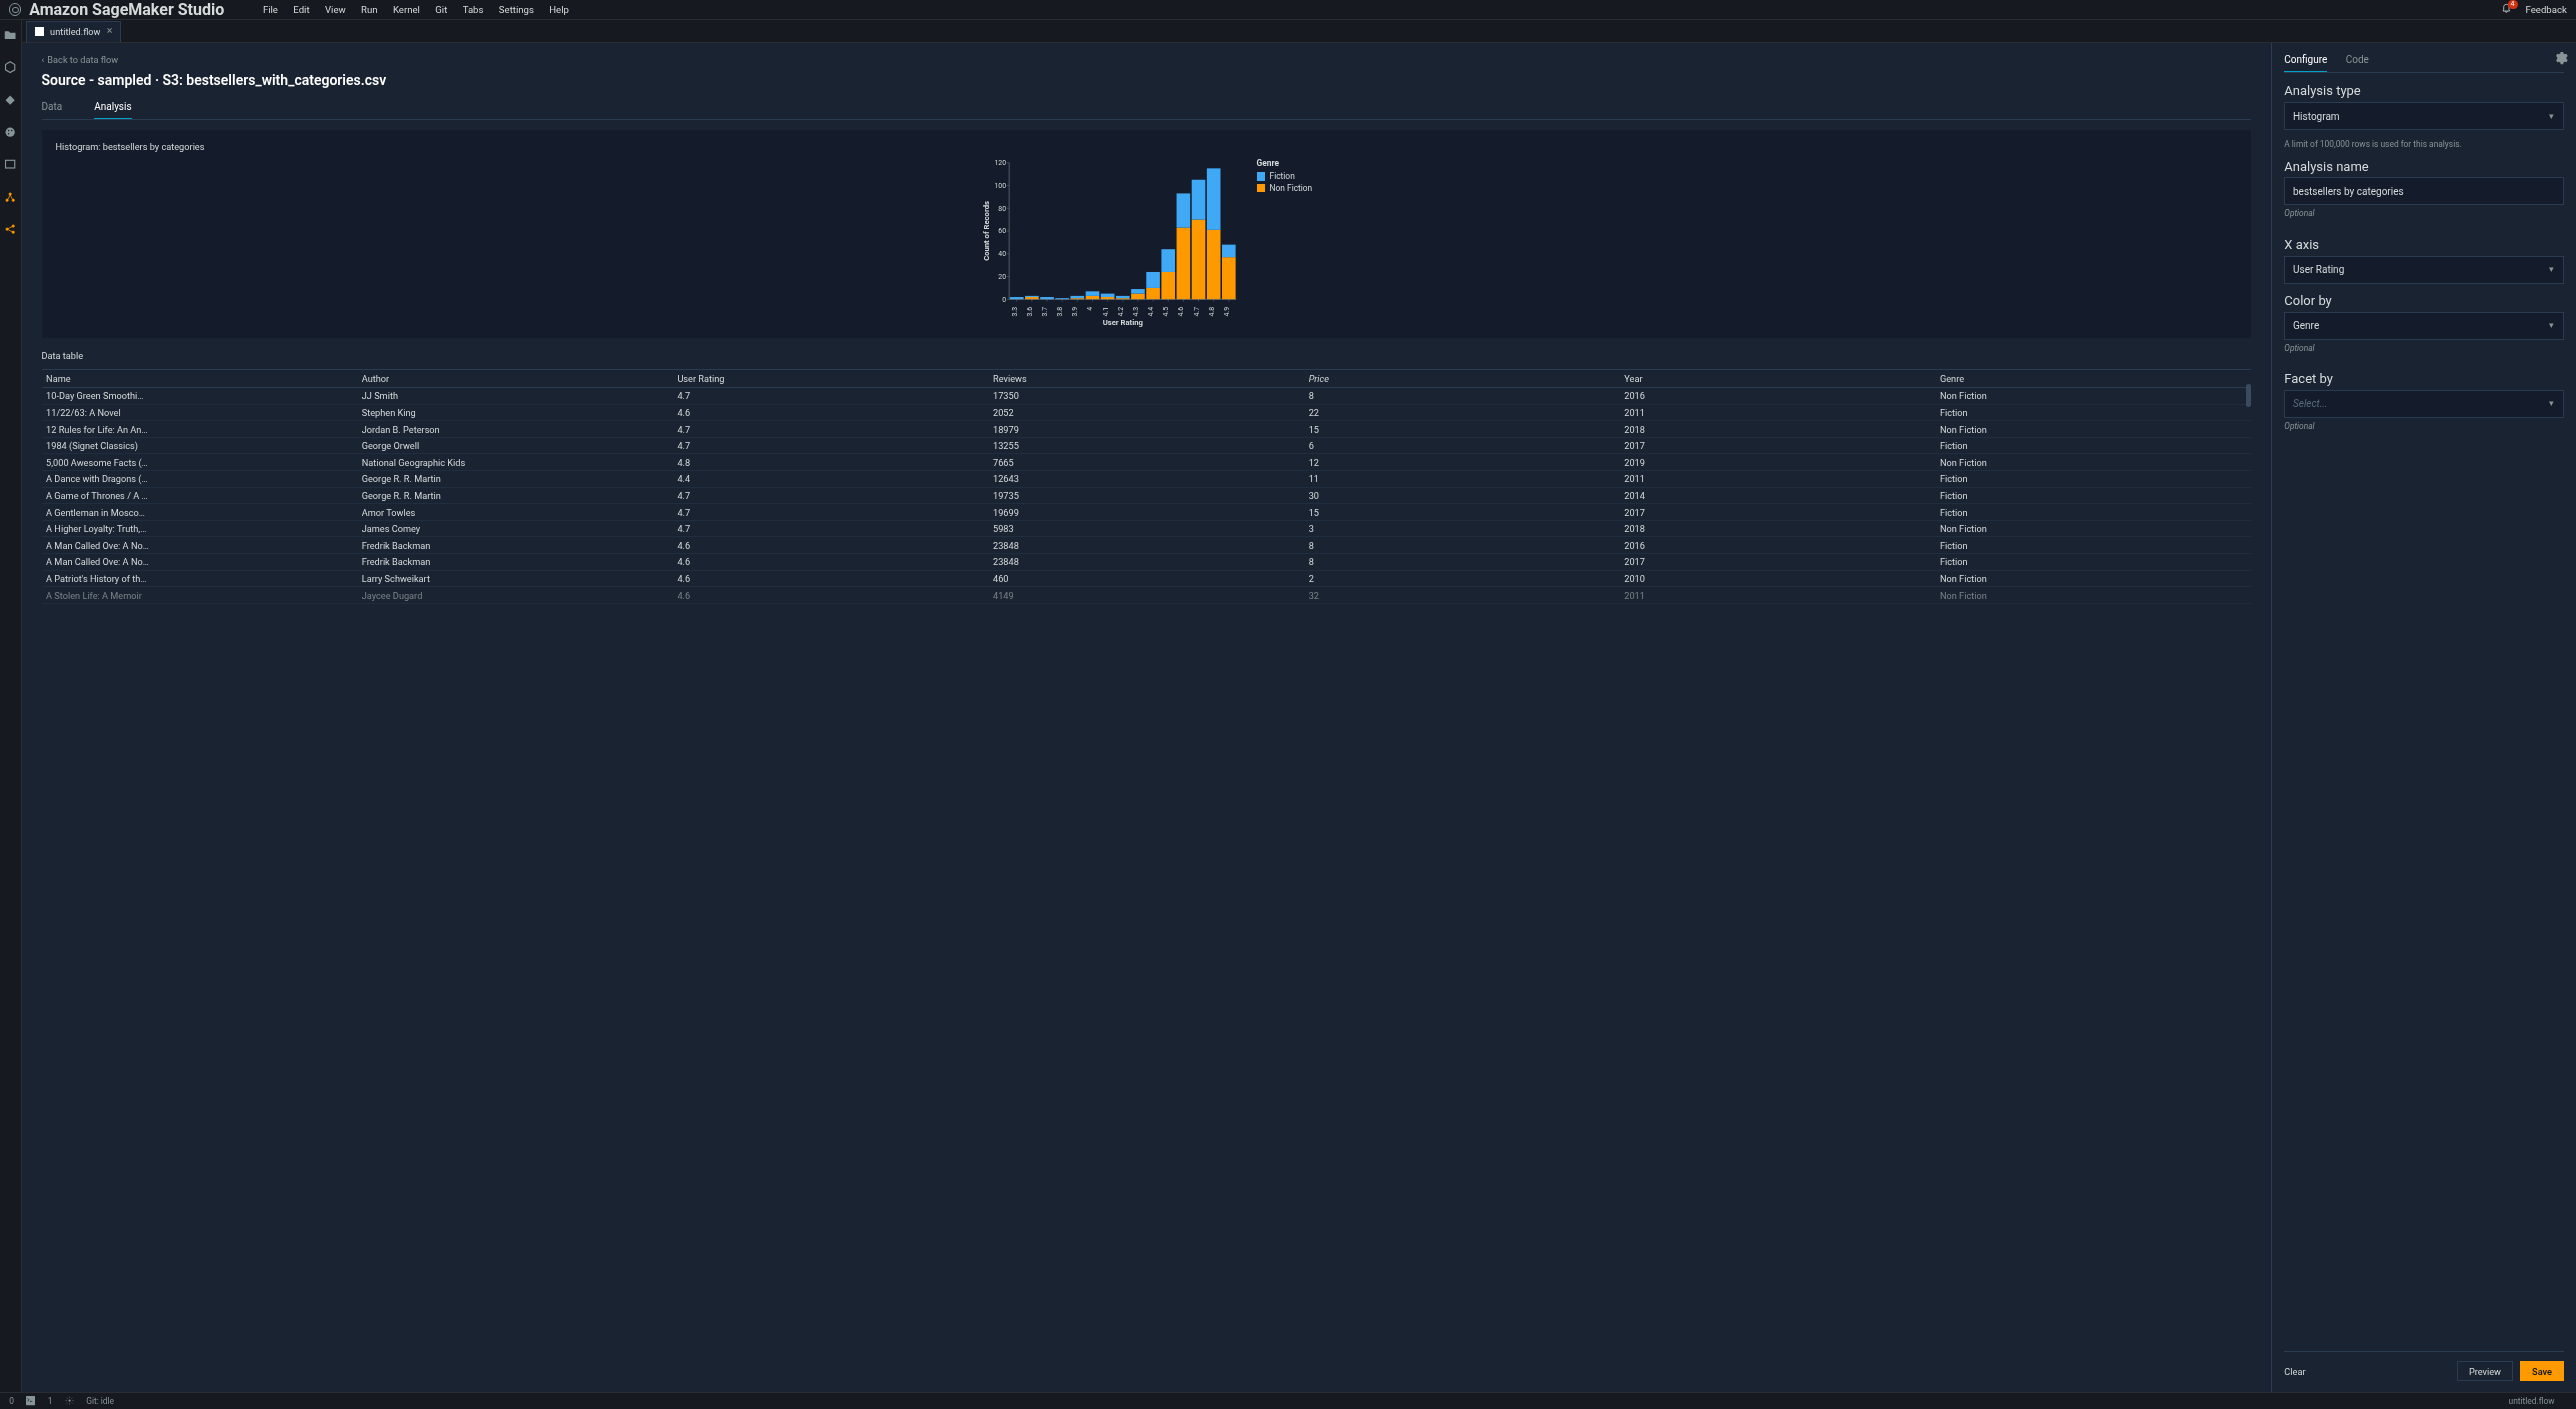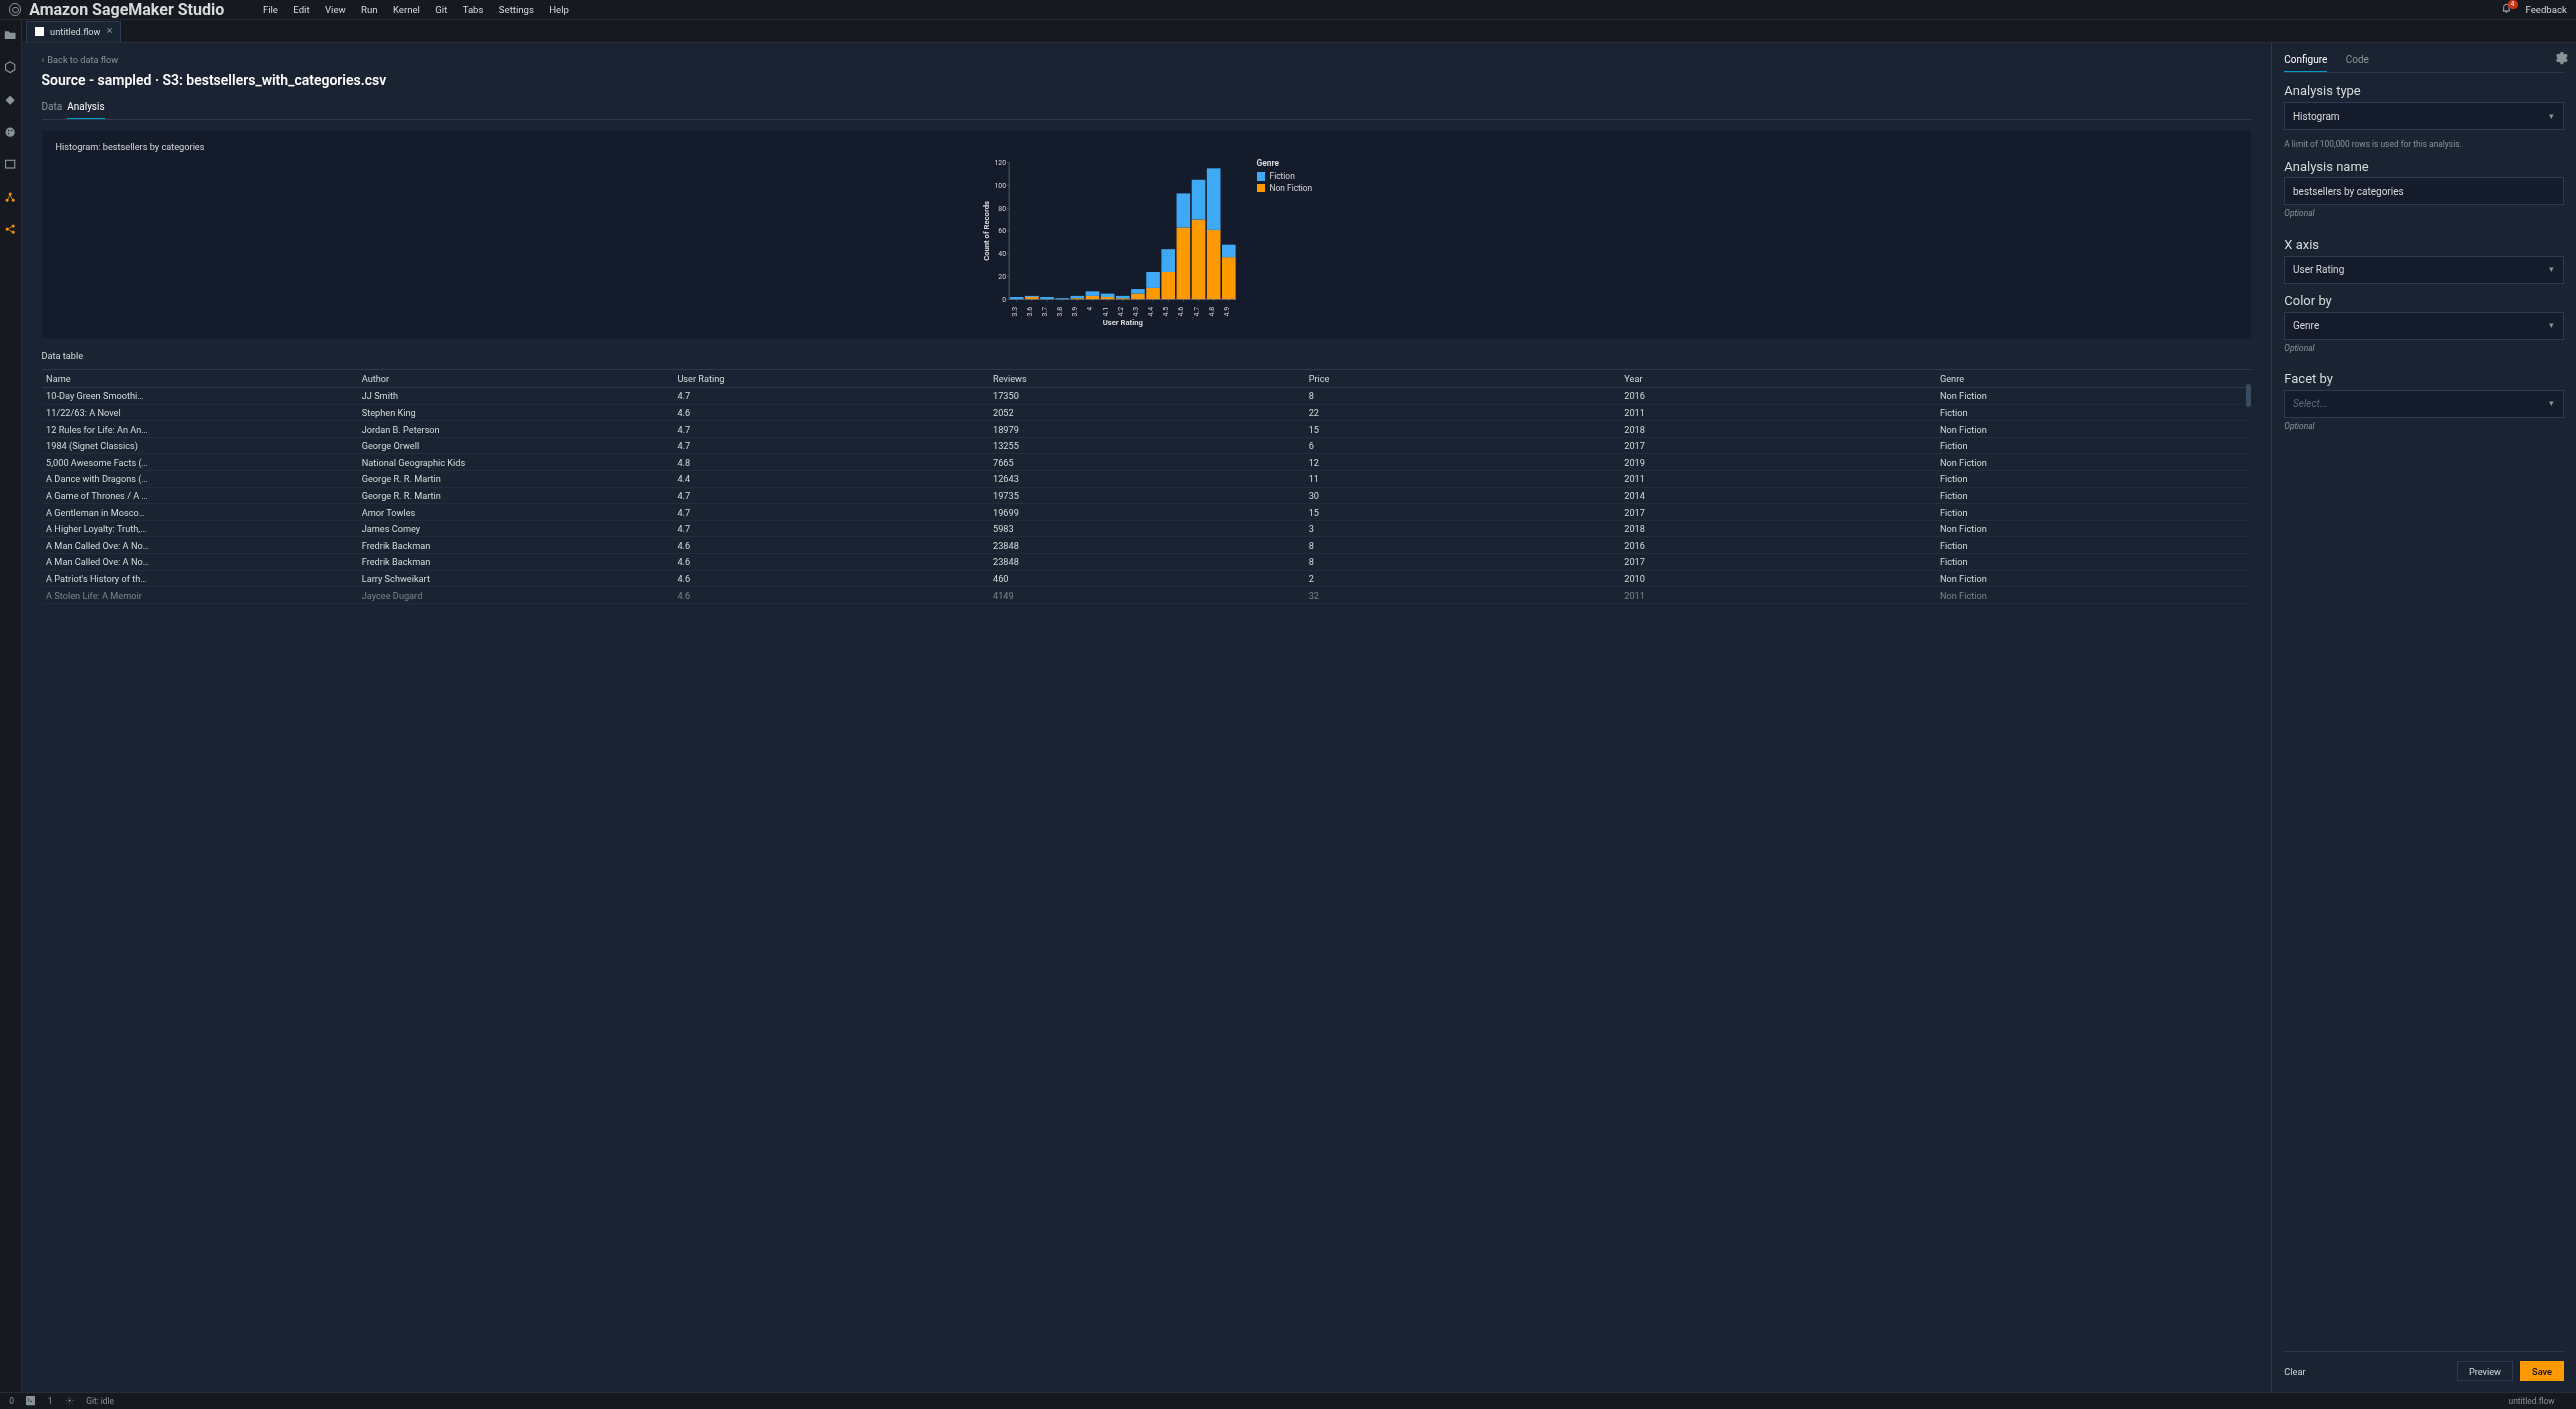--- a/index.html
+++ b/index.html
@@ -32,21 +32,21 @@
 .tab .close { cursor:pointer; color:#879596; font-size:10.7px; line-height:1;}
 
 
 .content { flex:1; display:flex; background:#1a2332; overflow:hidden; position:relative;}
 .gear-float { position:absolute; top:7.7px; right:7.7px; cursor:pointer; color:#879596; z-index:5;}
 .main { flex:1; padding:10.7px 20px 0 20px; overflow:hidden; display:flex; flex-direction:column; }
 .sidebar { width:305px; border-left:0.8px solid #2a3b52; display:flex; flex-direction:column; padding:10.7px 12.3px; background:#1a2332;}
 
 .back-link { color:#879596; font-size:9.2px; cursor:pointer; display:flex; align-items:center; gap:3.1px; margin-bottom:7.7px;}
 .page-title { font-size:14px; font-weight:600; color:#fff; margin-bottom:12.3px;}
-.tabs2 { display:flex; gap:5px; border-bottom:0.8px solid #2a3b52; margin-bottom:10.7px;}
+.tabs2 { display:flex; gap:32px; border-bottom:0.8px solid #2a3b52; margin-bottom:10.7px;}
 .tabs2 .t { padding-bottom:6.1px; cursor:pointer; color:#879596; font-size:10px;}
 .tabs2 .t.active { color:#fff; border-bottom:1.5px solid #00a1c9; }
 
 .chart-card { background:#141c2b; padding:10.7px 14px; margin-bottom:12.3px; flex-shrink:0;}
 .chart-title { font-size:9.2px; color:#d5dbdb; margin-bottom:6.1px;}
 .chart-area { display:flex; gap:15.3px; justify-content:center;}
 .plot { position:relative; width:261px; height:169px;}
 .plot svg { overflow:visible;}
 .legend { font-size:8.4px;}
 .legend .lg-title { font-weight:bold; margin-bottom:3.1px;}
@@ -54,21 +54,21 @@
 .legend .sw { width:8.4px; height:8.4px; }
 .sw-blue { background:#3fa9f5; }
 .sw-orange { background:#ff9900; }
 
 .data-table-title { font-size:9.2px; margin-bottom:7.7px;}
 .table-wrap { flex:1; overflow:hidden; position:relative;}
 table { width:100%; border-collapse:collapse; font-size:9.2px; table-layout:fixed;}
 thead th { text-align:left; background:#1a2332; border-top:0.8px solid #2a3b52; border-bottom:0.8px solid #2a3b52; padding:3.1px 4.6px; font-weight:normal; color:#d5dbdb;}
 tbody td { padding:2.3px 4.6px; border-bottom:0.8px solid rgba(42,59,82,0.4); white-space:nowrap; overflow:hidden; text-overflow:ellipsis; color:#d5dbdb;}
 tbody tr:last-child td { opacity:0.5; }
-.col-name{width:90px;} .col-author{width:90px;} .col-rating{width:90px;} .col-reviews{width:90px;} .col-price{width:90px;} .col-year{width:90px;} .col-genre{width:90px;}
+.col-name{width:90px;} .col-author{width:90px;} .col-rating{width:90px;} .col-reviews{width:90px;} .col-price{width:90px;font-style:italic;} .col-year{width:90px;} .col-genre{width:90px;}
 .scroll-stub { position:absolute; right:0; top:15.3px; width:4.6px; height:23px; background:#3a4a5f; border-radius:2.3px;}
 
 
 .side-tabs { display:flex; gap:18.4px; border-bottom:0.8px solid #2a3b52; margin-bottom:10.7px;}
 .side-tabs .st { padding-bottom:6.1px; cursor:pointer; color:#879596; font-size:10px;}
 .side-tabs .st.active { color:#fff; border-bottom:1.5px solid #00a1c9;}
 .form-label { font-size:13px; color:#d5dbdb; margin-bottom:3.8px;}
 .select, .text-input { width:100%; background:#141c2b; border:0.8px solid #2a3b52; color:#d5dbdb; padding:3.8px 7.7px; font-size:10px; height:28px; display:flex; align-items:center; justify-content:space-between;}
 .select { cursor:pointer;}
 .select .chev { color:#879596; font-size:7.7px;}

